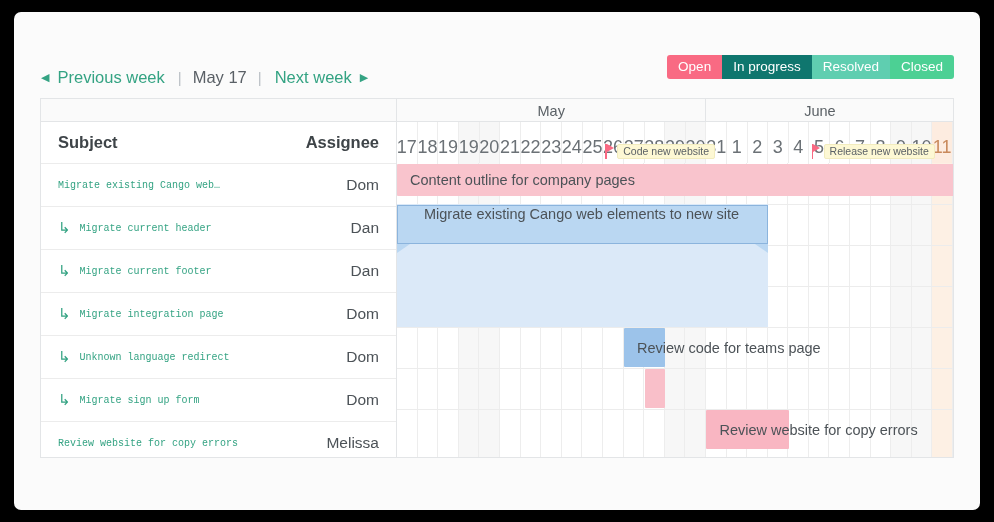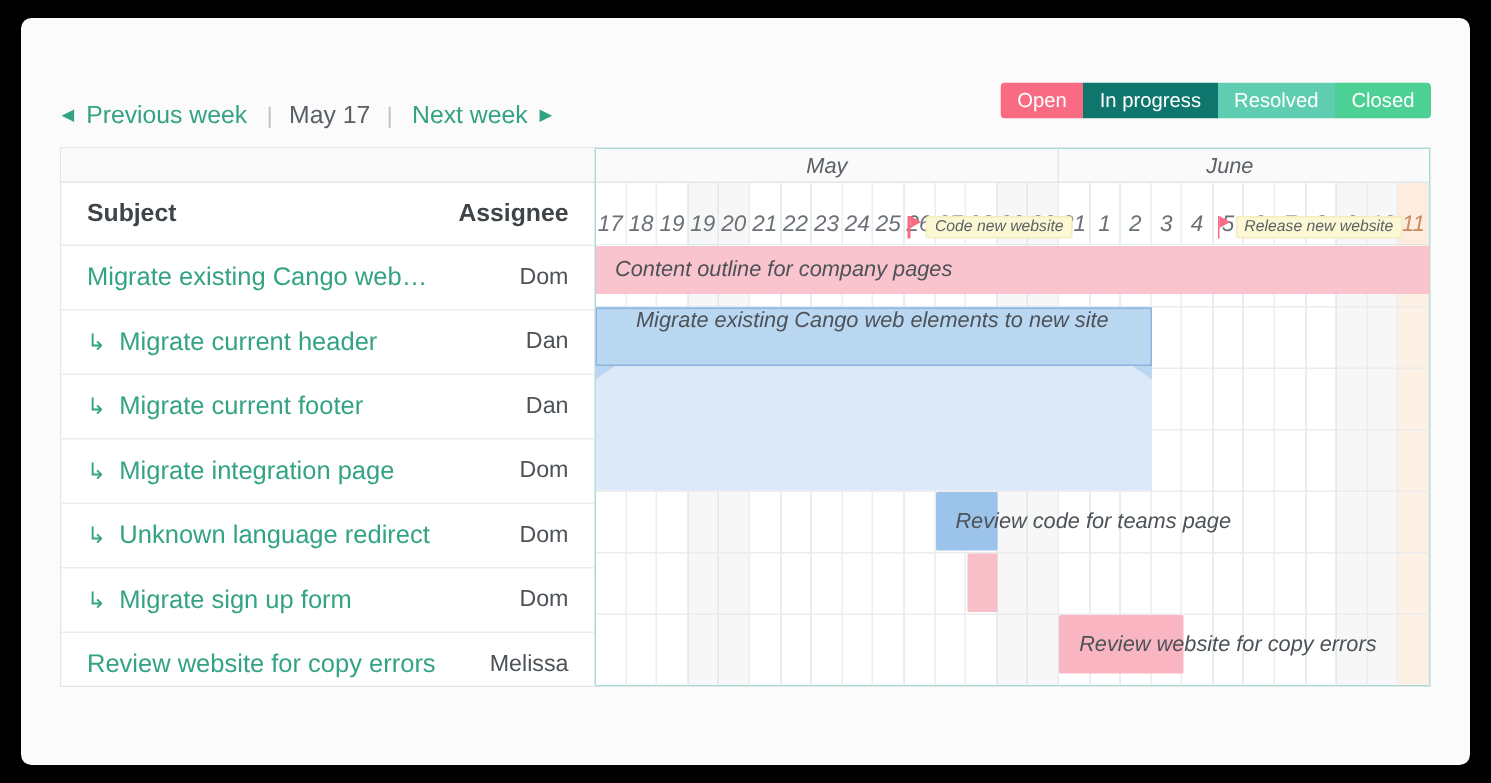--- a/index.html
+++ b/index.html
@@ -134,46 +134,46 @@
   .task-row {
     height: 43px;
     display: flex;
     align-items: center;
     padding: 0 17px 0 17px;
     box-sizing: border-box;
     border-top: 1px solid #ececec;
     margin: 0 0 0 0;
   }
   .task-row .subj {
-    font-size: 17px;
+    font-size: 10px;
     color: #34a383;
     white-space: nowrap;
     overflow: hidden;
+    font-family: Liberation Mono, monospace;
   }
   .task-row .sub-arrow {
     color: #34a383;
     font-size: 15px;
     margin-right: 9px;
     flex: none;
   }
   .task-row .assignee {
     margin-left: auto;
     font-size: 15.5px;
     color: #4c5257;
     padding-left: 10px;
     flex: none;
   }
 
   
   .timeline {
     flex: 1;
     position: relative;
     overflow: hidden;
-    background: #14b8a6;
-    font-style: italic;
+    background: #fdba74;
   }
   .months-row {
     display: flex;
     height: 23px;
     box-sizing: border-box;
     border-bottom: 1px solid #e3e5e7;
     background: #fafafa;
   }
   .month-cell {
     display: flex;
@@ -193,21 +193,21 @@
     box-sizing: border-box;
     position: relative;
     border-bottom: 1px solid #e3e5e7;
   }
   .day-cell {
     display: flex;
     align-items: flex-end;
     justify-content: center;
     box-sizing: border-box;
     border-right: 1px solid #ededed;
-    font-size: 15px;
+    font-size: 18px;
     color: #6b7176;
     padding-bottom: 5px;
     height: 41px;
     background: #ffffff;
   }
   .day-cell.weekend { background: #f7f7f7; }
   .day-cell.today { background: #fdece0; color: #c98a5c; }
 
   .body-grid {
     position: absolute;

